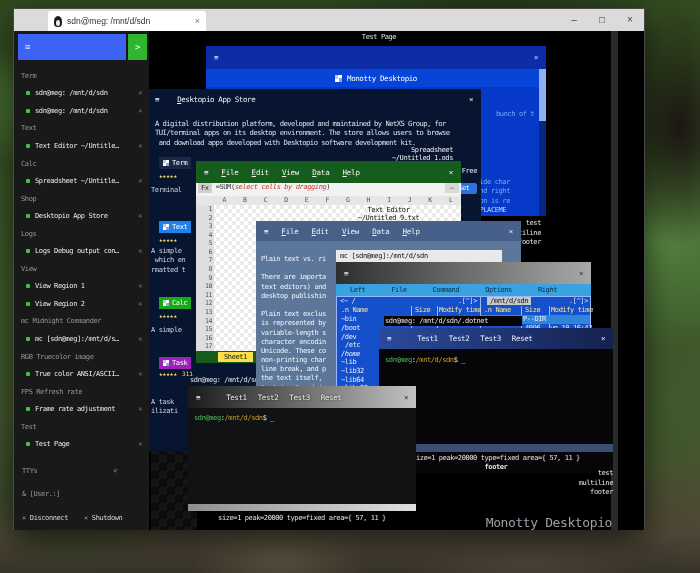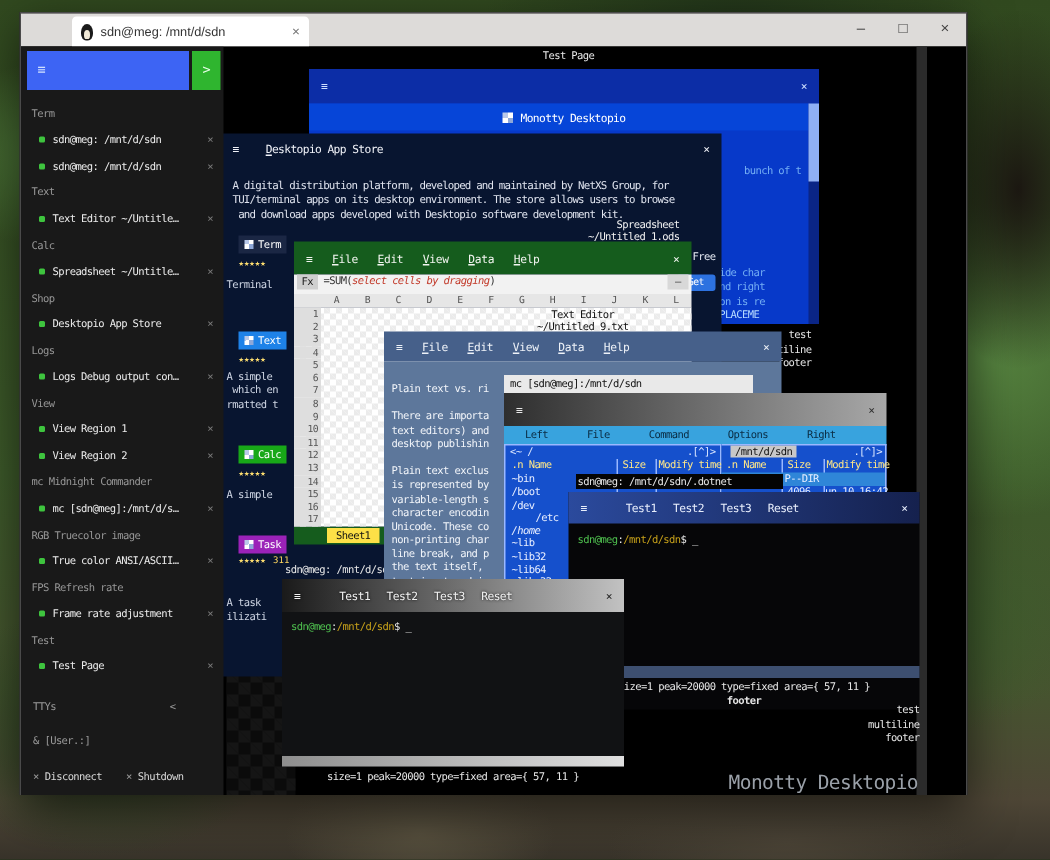--- a/index.html
+++ b/index.html
@@ -526,21 +526,21 @@
         <div class="mc-panel" style="width:145px;">
           <div class="mc-sep" style="left:74px;"></div>
           <div class="mc-sep" style="left:100px;"></div>
           <div class="mc-row corner" style="top:0;"><span style="padding-left:3px;">&lt;~ /</span><span style="float:right;padding-right:3px;">.[^]&gt;</span></div>
           <div class="mc-row mc-hdr" style="top:9px;"><span style="padding-left:4px;">.n  Name</span><span style="position:absolute;left:78px;">Size</span><span style="position:absolute;left:102px;">Modify time</span></div>
           <div class="mc-row" style="top:18px;"><span style="padding-left:4px;">~bin</span><span style="position:absolute;left:88px;">7</span><span style="position:absolute;left:102px;">ug 5 2020</span></div>
           <div class="abs" style="left:0;top:27px;width:72px;">
 
           <div class="mc-row" style="position:static;padding-left:4px;height:8.6px;line-height:8.6px;">/boot</div>
               <div class="mc-row" style="position:static;padding-left:4px;height:8.6px;line-height:8.6px;">/dev</div>
-              <div class="mc-row" style="position:static;padding-left:20px;height:8.6px;line-height:8.6px;">/etc</div>
+              <div class="mc-row" style="position:static;padding-left:8px;height:8.6px;line-height:8.6px;">/etc</div>
               <div class="mc-row" style="position:static;padding-left:4px;height:8.6px;line-height:8.6px;font-style:italic;">/home</div>
               <div class="mc-row" style="position:static;padding-left:4px;height:8.6px;line-height:8.6px;">~lib</div>
               <div class="mc-row" style="position:static;padding-left:4px;height:8.6px;line-height:8.6px;">~lib32</div>
               <div class="mc-row" style="position:static;padding-left:4px;height:8.6px;line-height:8.6px;">~lib64</div>
               <div class="mc-row" style="position:static;padding-left:4px;height:8.6px;line-height:8.6px;">~libx32</div>
             </div>
         </div>
         <div class="mc-panel" style="width:110px;border-left:none;">
           <div class="mc-sep" style="left:40px;"></div>
           <div class="mc-sep" style="left:68px;"></div>

